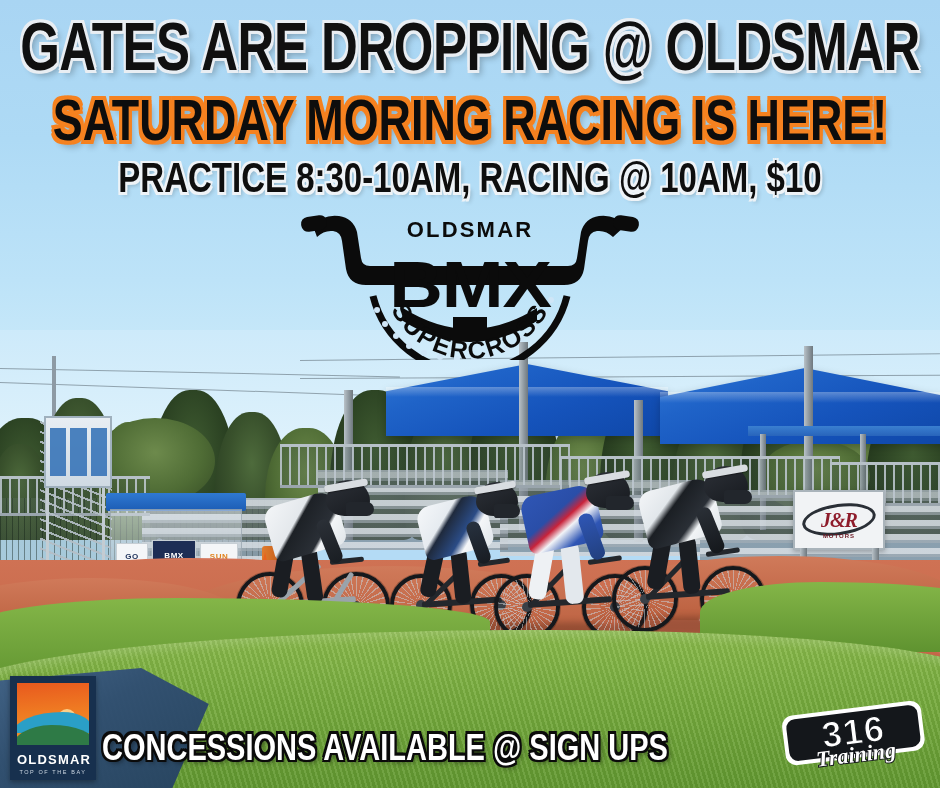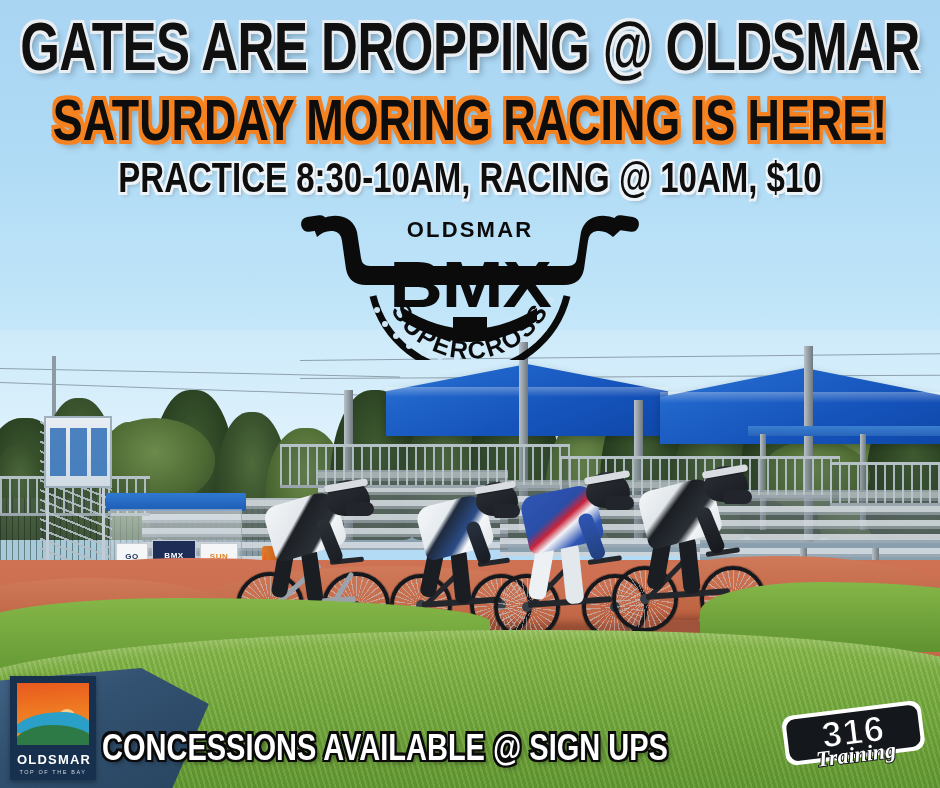--- a/index.html
+++ b/index.html
@@ -425,20 +425,25 @@
     <div class="minisign" style="left:116px;top:213px;width:32px;height:26px;">
       <span>GO</span>
     </div>
     <div class="minisign navy" style="left:152px;top:210px;width:44px;height:30px;">
       <span>BMX</span>
     </div>
     <div class="minisign" style="left:200px;top:213px;width:38px;height:26px;color:#e0831f;">
       <span>SUN</span>
     </div>
 
+    <div class="jr-sign" style="left:793px;top:160px;width:92px;height:60px;">
+      <div class="jr-ellipse"></div>
+      <span class="jr">J&amp;R</span>
+      <span class="jr-sub">MOTORS</span>
+    </div>
     <div class="mast" style="left:800px;top:218px;height:78px;width:7px;"></div>
     <div class="mast" style="left:872px;top:218px;height:74px;width:7px;"></div>
 
     <div class="barrel" style="left:262px;top:216px;width:26px;height:36px;"></div>
     <div class="cone" style="left:258px;top:222px;"></div>
 
     <div class="dirt" style="left:-30px;top:228px;width:480px;height:110px;border-radius:50% 60% 0 0 / 60px 50px 0 0;"></div>
     <div class="dirt-main"></div>
     <div class="berm" style="left:180px;top:236px;width:420px;height:70px;"></div>
     <div class="berm" style="left:600px;top:226px;width:360px;height:64px;"></div>

